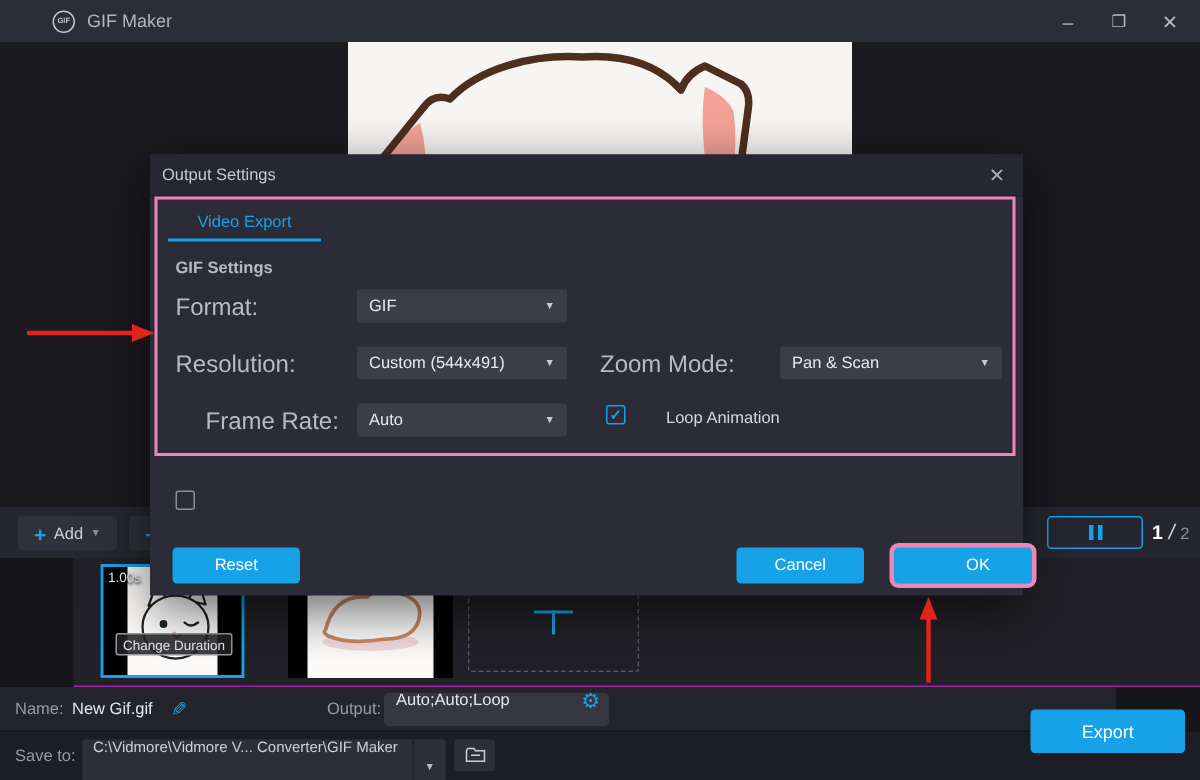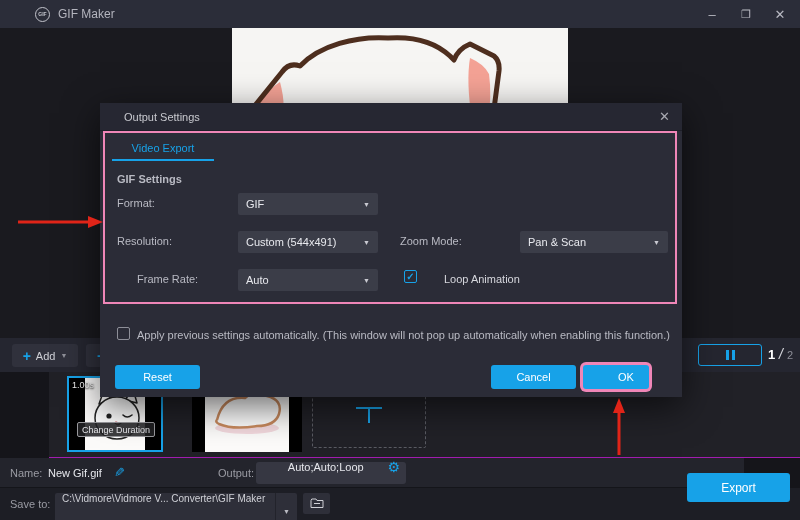--- a/index.html
+++ b/index.html
@@ -49,21 +49,21 @@
              display:flex; align-items:center; justify-content:center; white-space:nowrap; cursor:pointer; }
   .thumb2 { position:absolute; left:143px; top:4px; width:110px; height:76px; background:#000; }
   .thumb2 .white { position:absolute; left:13px; top:0; width:84px; height:76px; background:#fcfbfa; }
   .thumb-slot { position:absolute; left:263px; top:10px; width:114px; height:66px; border:1px dashed #5a5b63;
                 border-radius:2px; cursor:pointer; }
   .t-icon { position:absolute; left:50%; top:50%; transform:translate(-50%,-50%); width:26px; height:16px; }
   .t-icon .bar { position:absolute; left:0; top:0; width:26px; height:2px; background:#17a2e8; }
   .t-icon .stem { position:absolute; left:12px; top:0; width:2px; height:16px; background:#17a2e8; }
 
   
-  .infobar { left:0; top:458px; width:744px; height:30px; background:#23242c; border-bottom:1px solid #14151a;text-align:center; }
+  .infobar { left:0; top:458px; width:744px; height:30px; background:#23242c; border-bottom:1px solid #14151a; }
   .lab { color:#9a9ba3; font-size:11px; }
   .val { color:#e6e7ec; font-size:11px; }
   .name-label { position:absolute; left:10px; top:9px; }
   .name-value { position:absolute; left:48px; top:9px; }
   .edit-ic { position:absolute; left:114px; top:7px; color:#17a2e8; font-size:13px; transform:scaleX(-1); cursor:pointer; }
   .out-label { position:absolute; left:218px; top:9px; }
   .out-field { position:absolute; left:256px; top:4px; width:150px; height:22px; background:#363742; border-radius:3px;
                display:flex; align-items:center; padding:0 6px 12px 8px; }
   .out-field .val { flex:1; }
   .gear { color:#17a2e8; font-size:14px; line-height:1; cursor:pointer; }
@@ -80,43 +80,43 @@
                 display:flex; align-items:center; justify-content:center; cursor:pointer; }
 
   .btn-export { position:absolute; left:687px; top:473px; width:103px; height:29px; background:#17a2e8; border:none;
                 border-radius:3px; color:#fff; font-size:12px; font-family:inherit; z-index:6; cursor:pointer; }
 
   
   .dialog { left:100px; top:103px; width:582px; height:294px; background:#2b2c37; z-index:10;
             box-shadow:0 10px 34px rgba(0,0,0,.6); }
   .dlg-head { position:absolute; left:0; top:0; width:100%; height:28px; background:#262732;
               border-bottom:1px solid #1e1f28; display:flex; align-items:center; }
-  .dlg-title { margin-left:24px; color:#c8c9cf; font-size:11px; }
+  .dlg-title { margin-left:8px; color:#c8c9cf; font-size:11px; }
   .dlg-close { margin-left:auto; margin-right:12px; color:#a9aab2; font-size:13px; cursor:pointer; }
   .pink-frame { position:absolute; left:3px; top:28px; width:574px; height:173px; border:2px solid #ef86b7; pointer-events:none; }
   .tab { position:absolute; left:12px; top:34px; width:102px; height:22px; color:#17a2e8; font-size:11px;
          display:flex; align-items:center; justify-content:center; cursor:pointer; }
   .tab-line { position:absolute; left:12px; top:56px; width:102px; height:2px; background:#17a2e8; }
   .section-title { position:absolute; left:17px; top:70px; color:#b9bac3; font-size:11px; font-weight:bold; }
-  .f-label { position:absolute; color:#b9bac3; font-size:11px; }
+  .f-label { position:absolute; color:#b9bac3; font-size:16px; }
   .dropdown { position:absolute; height:22px; background:#3b3d48; border-radius:2px; display:flex; align-items:center;
               padding:0 8px; cursor:pointer; }
   .dropdown .dval { flex:1; color:#e8e9ee; font-size:11px; white-space:nowrap; }
   .dropdown .car { color:#c9cad1; font-size:7px; }
   .cbx { position:absolute; width:13px; height:13px; border-radius:2px; cursor:pointer; }
   .cbx.checked { border:1px solid #17a2e8; color:#17a2e8; font-size:10px; font-weight:bold;
                  display:flex; align-items:center; justify-content:center; }
   .cbx.empty { border:1px solid #8e8f98; background:transparent; }
   .cbx-label { position:absolute; color:#d6d7dd; font-size:11px; }
   .apply-label { position:absolute; left:37px; top:226px; color:#b9bac3; font-size:11px; white-space:nowrap; }
   .dlg-btn { position:absolute; height:24px; background:#17a2e8; border:none; border-radius:3px; color:#fff;
              font-size:11px; font-family:inherit; cursor:pointer; }
   .btn-reset { left:15px; top:262px; width:85px; }
   .btn-cancel { left:391px; top:262px; width:85px; }
-  .btn-ok { left:483px; top:262px; width:66px; box-shadow:0 0 0 3px #ef86b7;padding-left:20px; }
+  .btn-ok { left:496px; top:262px; width:92px; box-shadow:0 0 0 3px #ef86b7;padding-left:20px; }
 
   
   .arrows { left:0; top:0; width:800px; height:520px; z-index:20; pointer-events:none; }
 </style>
 </head>
 <body>
 
 <div class="abs titlebar">
   <div class="app-badge">GIF</div>
   <div class="app-title">GIF Maker</div>
@@ -244,21 +244,20 @@
 
   <span class="f-label" style="left:17px; top:170px;padding-left:20px;">Frame Rate:</span>
   <div class="dropdown" style="left:138px; top:166px; width:140px;">
     <span class="dval">Auto</span>
     <span class="car">▼</span>
   </div>
   <div class="cbx checked" style="left:304px; top:167px;">✓</div>
   <span class="cbx-label" style="left:324px; top:170px;margin-left:20px;">Loop Animation</span>
 
   <div class="cbx empty" style="left:17px; top:224px;"></div>
-  <span class="apply-label">Apply previous settings automatically. (This window will not pop up automatically when enabling this function.)</span>
 
   <button class="dlg-btn btn-reset">Reset</button>
   <button class="dlg-btn btn-cancel">Cancel</button>
   <button class="dlg-btn btn-ok">OK</button>
 </div>
 
 <svg class="abs arrows" width="800" height="520" viewBox="0 0 800 520">
   <g>
     <line x1="18" y1="222" x2="90" y2="222" stroke="#e02418" stroke-width="3"></line>
     <polygon points="103,222 88,216 88,228" fill="#e02418"></polygon>

